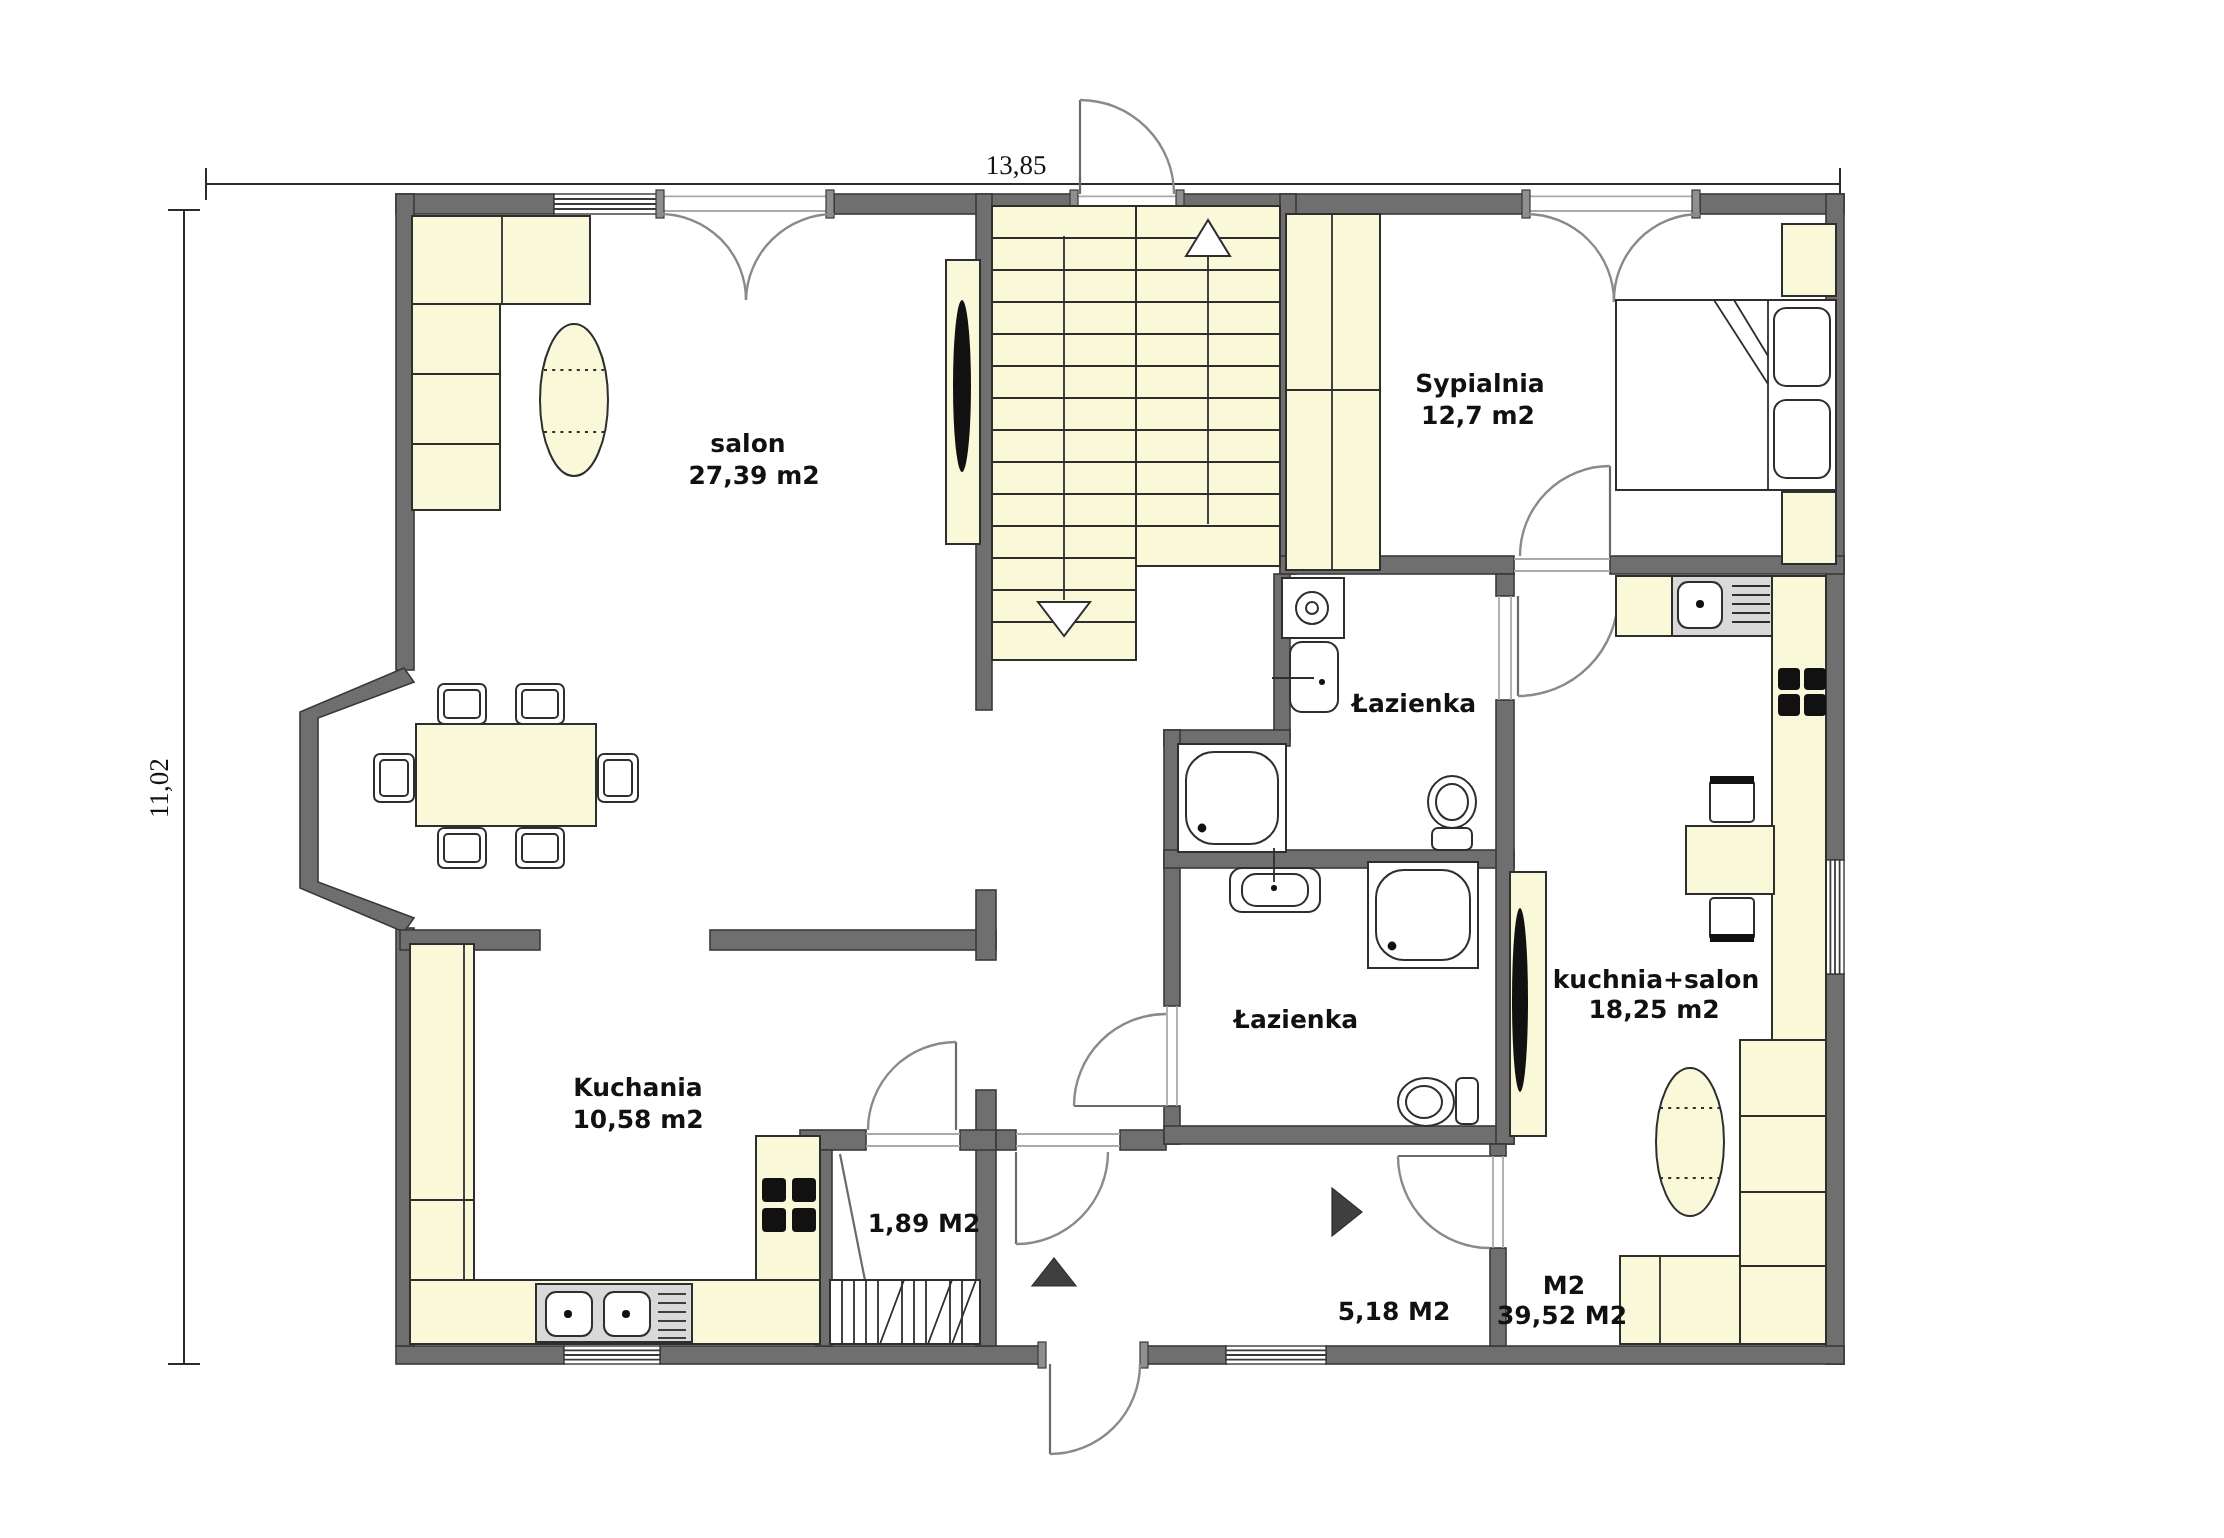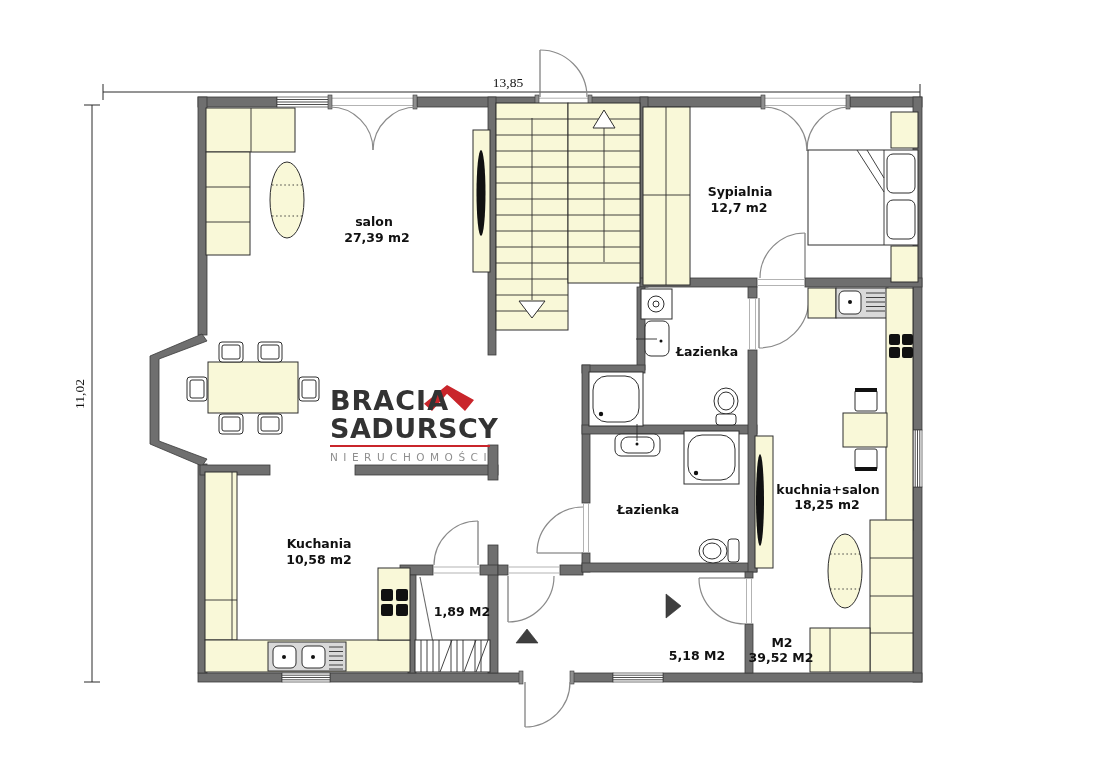--- a/index.html
+++ b/index.html
@@ -405,23 +405,14 @@
 
     <text class="roomlabel" x="462" y="616" text-anchor="middle">1,89 M2</text>
 
     <text class="roomlabel" x="697" y="660" text-anchor="middle">5,18 M2</text>
 
     <text class="roomlabel" x="782" y="647" text-anchor="middle">M2</text>
     <text class="roomlabel" x="781" y="662" text-anchor="middle">39,52 M2</text>
   </g>
 </svg>
 
-  <div class="logo">
-    <div class="logo-row">
-      <div class="logo-roof"></div>
-      <div class="logo-l1">BRACIA</div>
-    </div>
-    <div class="logo-l2">SADURSCY</div>
-    <div class="logo-underline"></div>
-    <div class="logo-sub">NIERUCHOMOŚCI</div>
-  </div>
 
 </div>
 
 </body></html>

